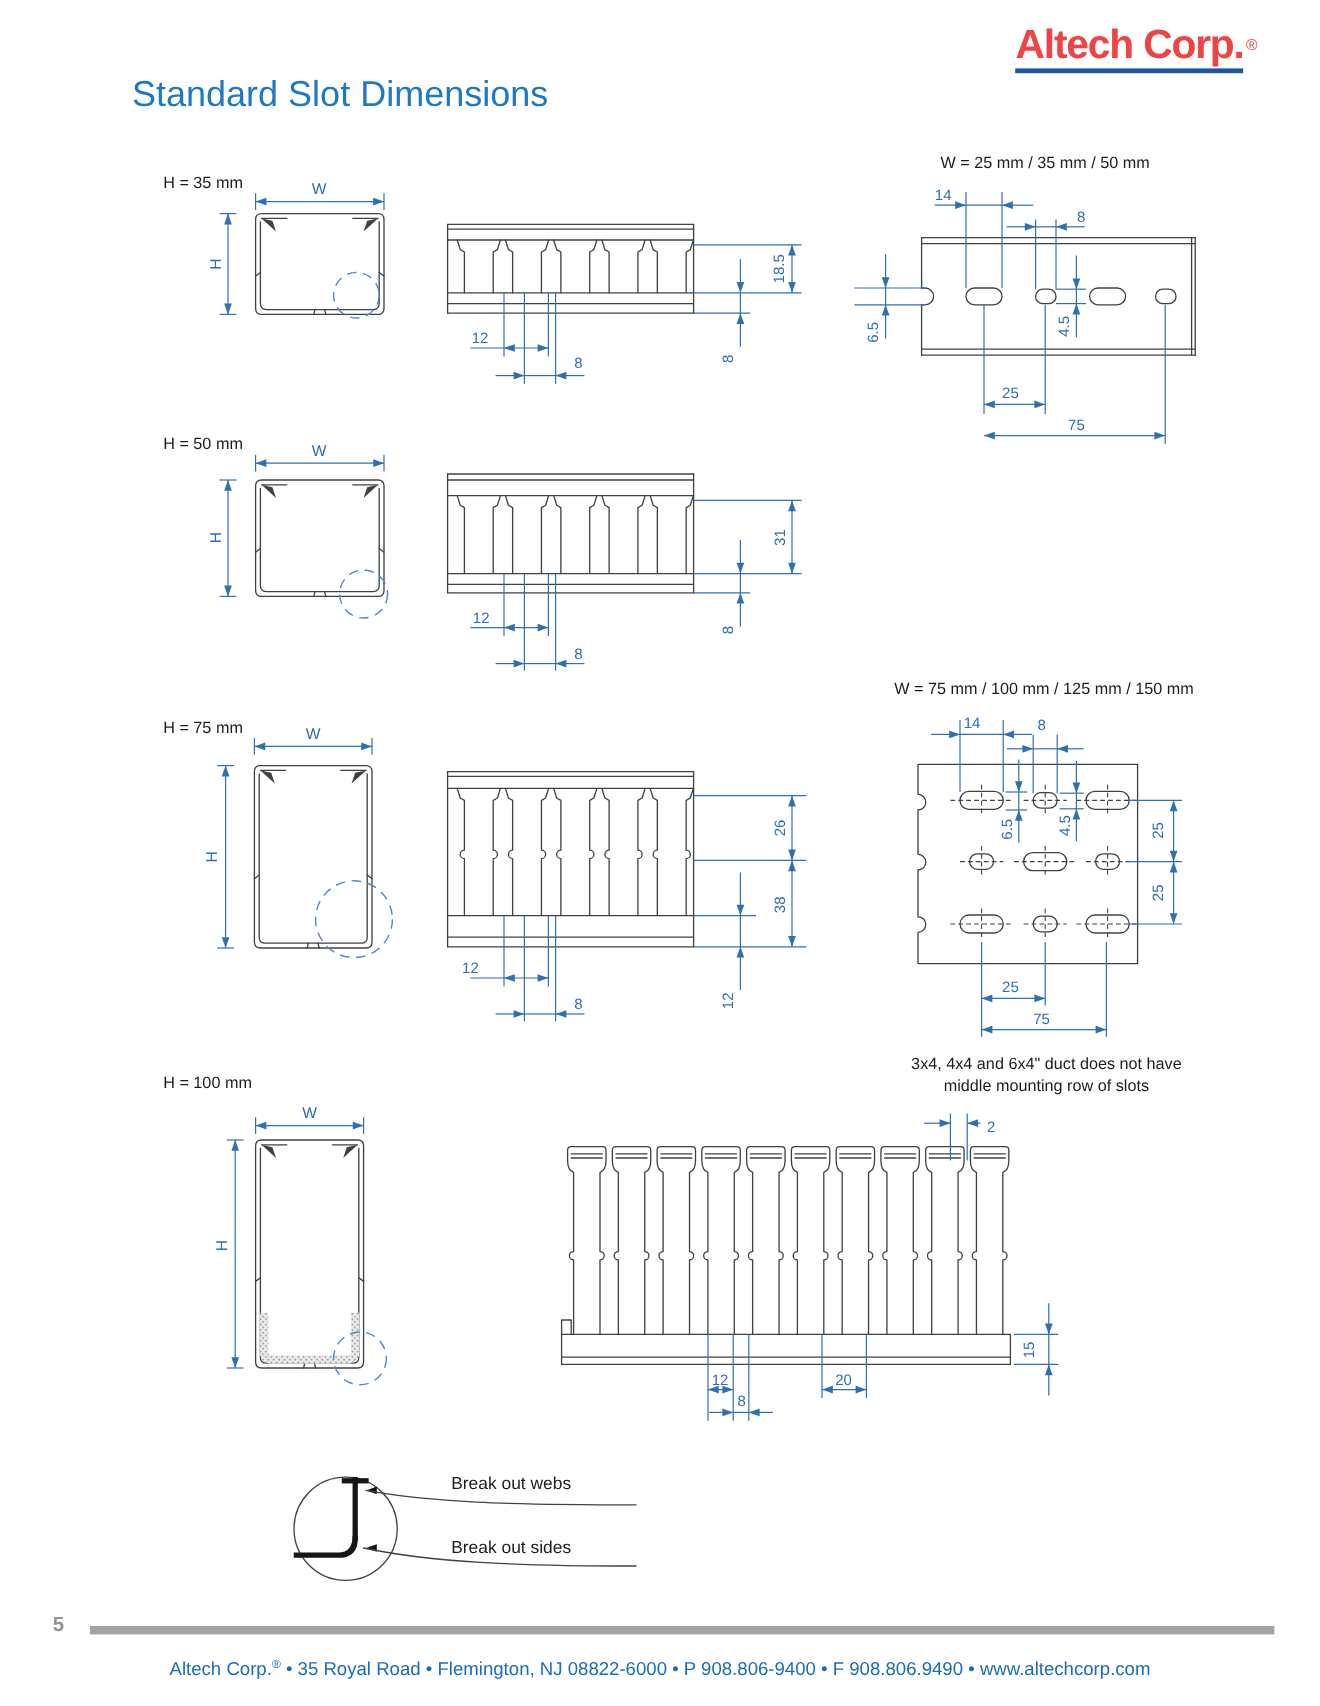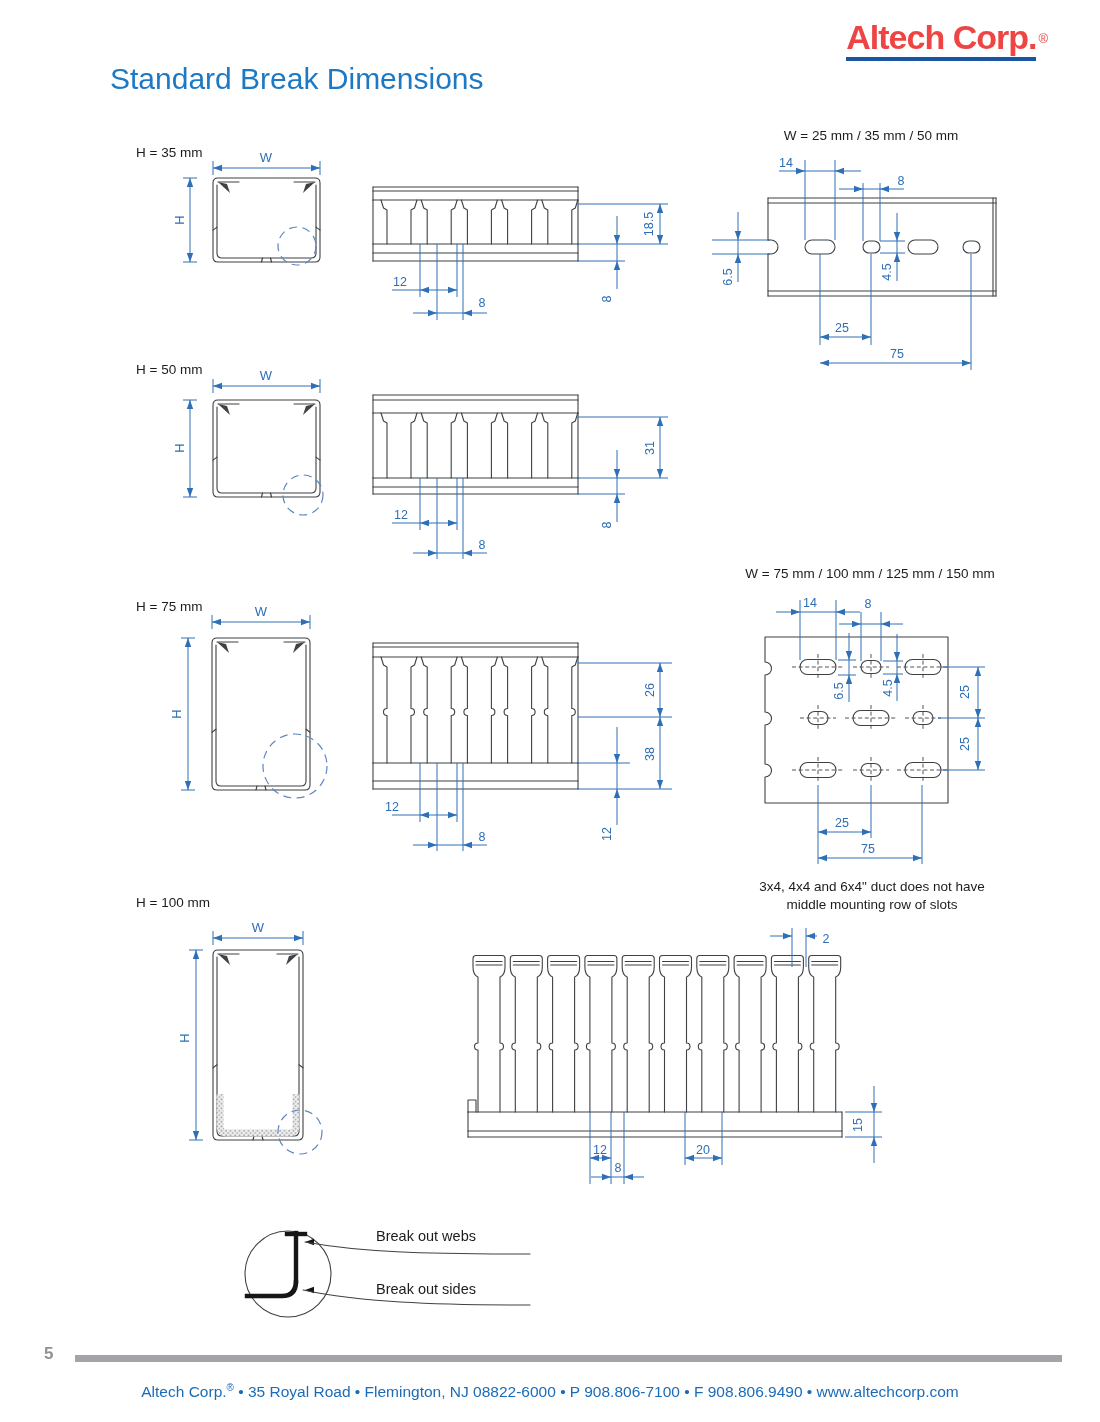--- a/index.html
+++ b/index.html
@@ -34,21 +34,21 @@
 </style>
 </head>
 <body>
 
 <div class="page">
 
   <div class="logo">
     <span class="logo-text">Altech Corp.</span><sup class="logo-reg">®</sup>
   </div>
 
-  <h1 class="title">Standard Break Dimensions</h1>
+  <h1 class="title">Standard Slot Dimensions</h1>
 
   <svg class="canvas" width="1100" height="1422" viewBox="0 0 1100 1422">
     <defs>
       <pattern id="stip" width="4.5" height="4.5" patternUnits="userSpaceOnUse">
         <rect width="4.5" height="4.5" fill="#ececec"></rect>
         <circle cx="1.1" cy="1.3" r="0.75" fill="#8a8a8a"></circle>
         <circle cx="3.2" cy="3.6" r="0.75" fill="#8a8a8a"></circle>
       </pattern>
     </defs>
 
@@ -554,15 +554,15 @@
     <text x="892" y="688" text-anchor="middle" class="dim" transform="rotate(-90 892 688)">4.5</text>
     <text x="969" y="692" text-anchor="middle" class="dim" transform="rotate(-90 969 692)">25</text>
     <text x="969" y="744" text-anchor="middle" class="dim" transform="rotate(-90 969 744)">25</text>
     <text x="842" y="827" text-anchor="middle" class="dim">25</text>
     <text x="868" y="853" text-anchor="middle" class="dim">75</text>
   </svg>
 
   <div class="pageno">5</div>
   <div class="footbar"></div>
   <div class="footline">
-    <span>Altech Corp.</span><sup>®</sup><span> • 35 Royal Road • Flemington, NJ 08822-6000 • P 908.806-7100 • F 908.806.9490 • www.altechcorp.com</span>
+    <span>Altech Corp.</span><sup>®</sup><span> • 35 Royal Road • Flemington, NJ 08822-6000 • P 908.806-9400 • F 908.806.9490 • www.altechcorp.com</span>
   </div>
 </div>
 
 </body></html>

